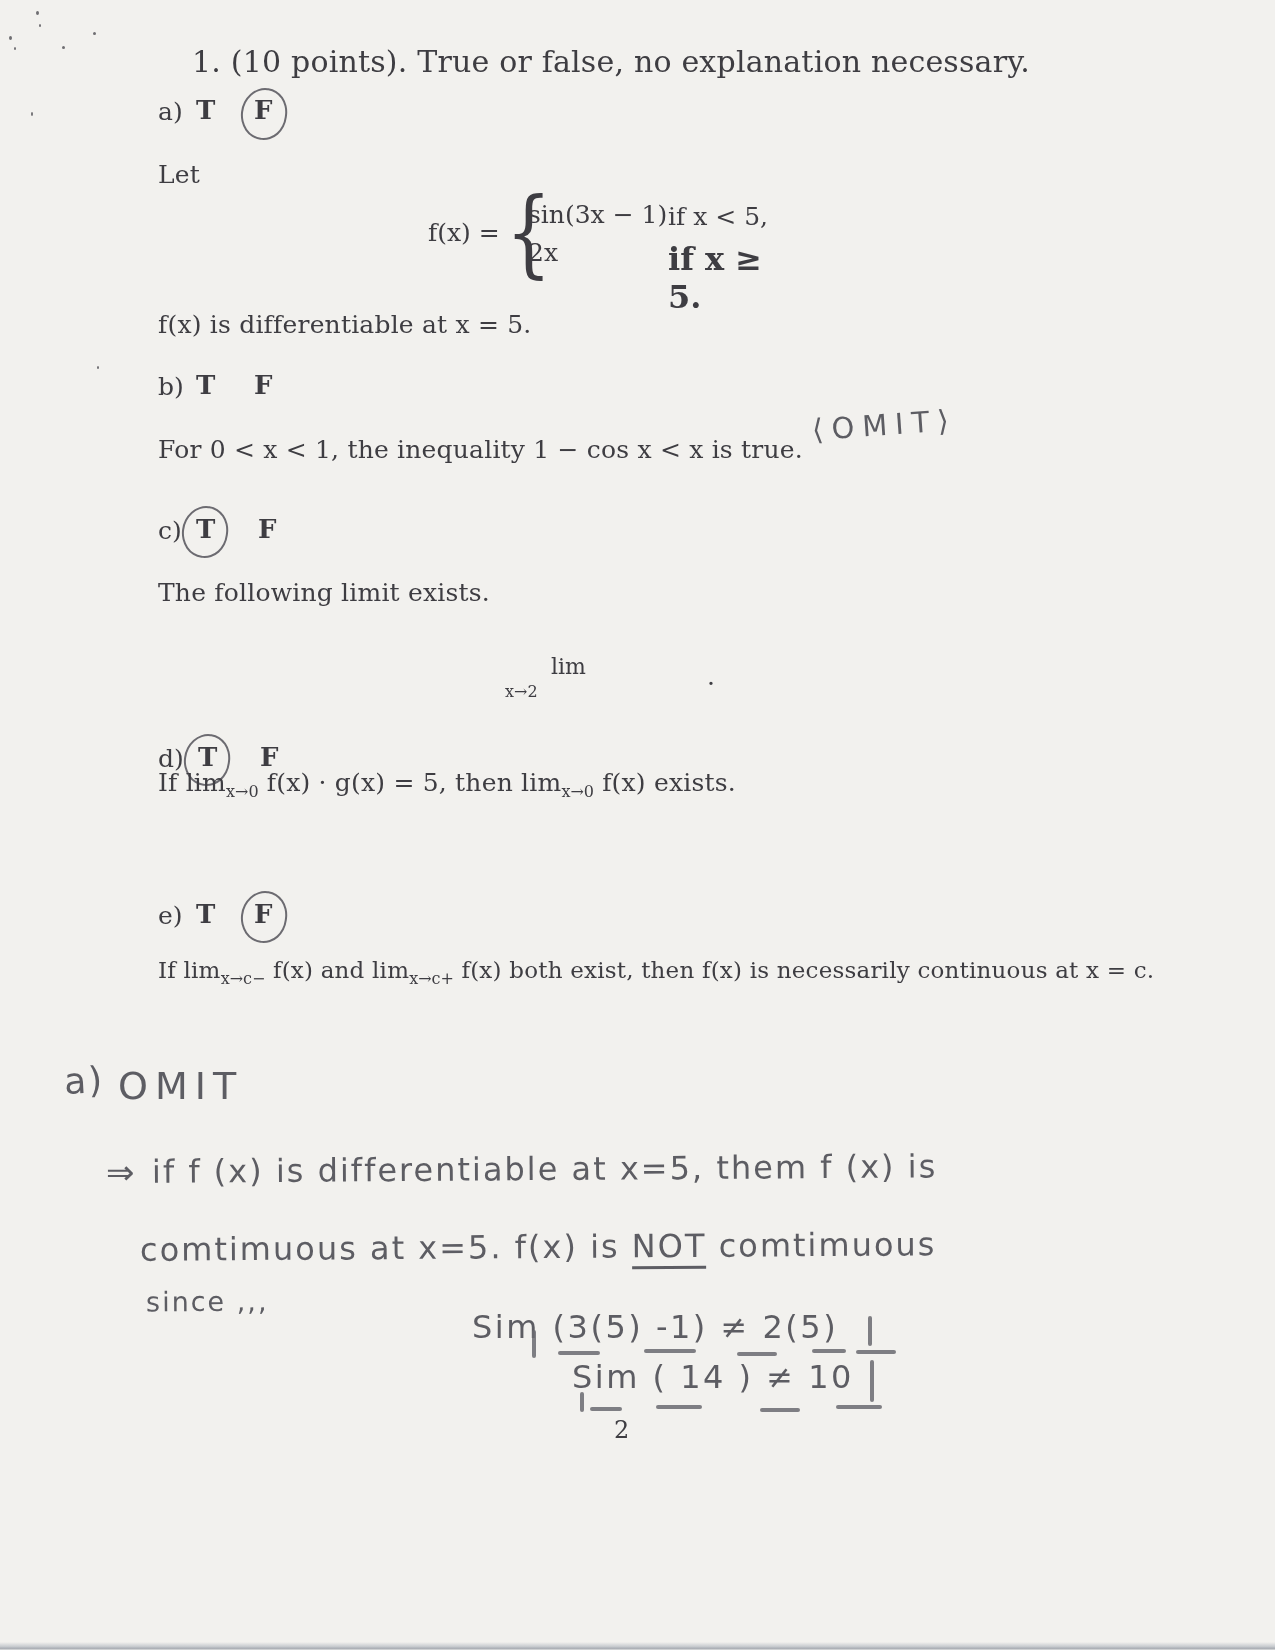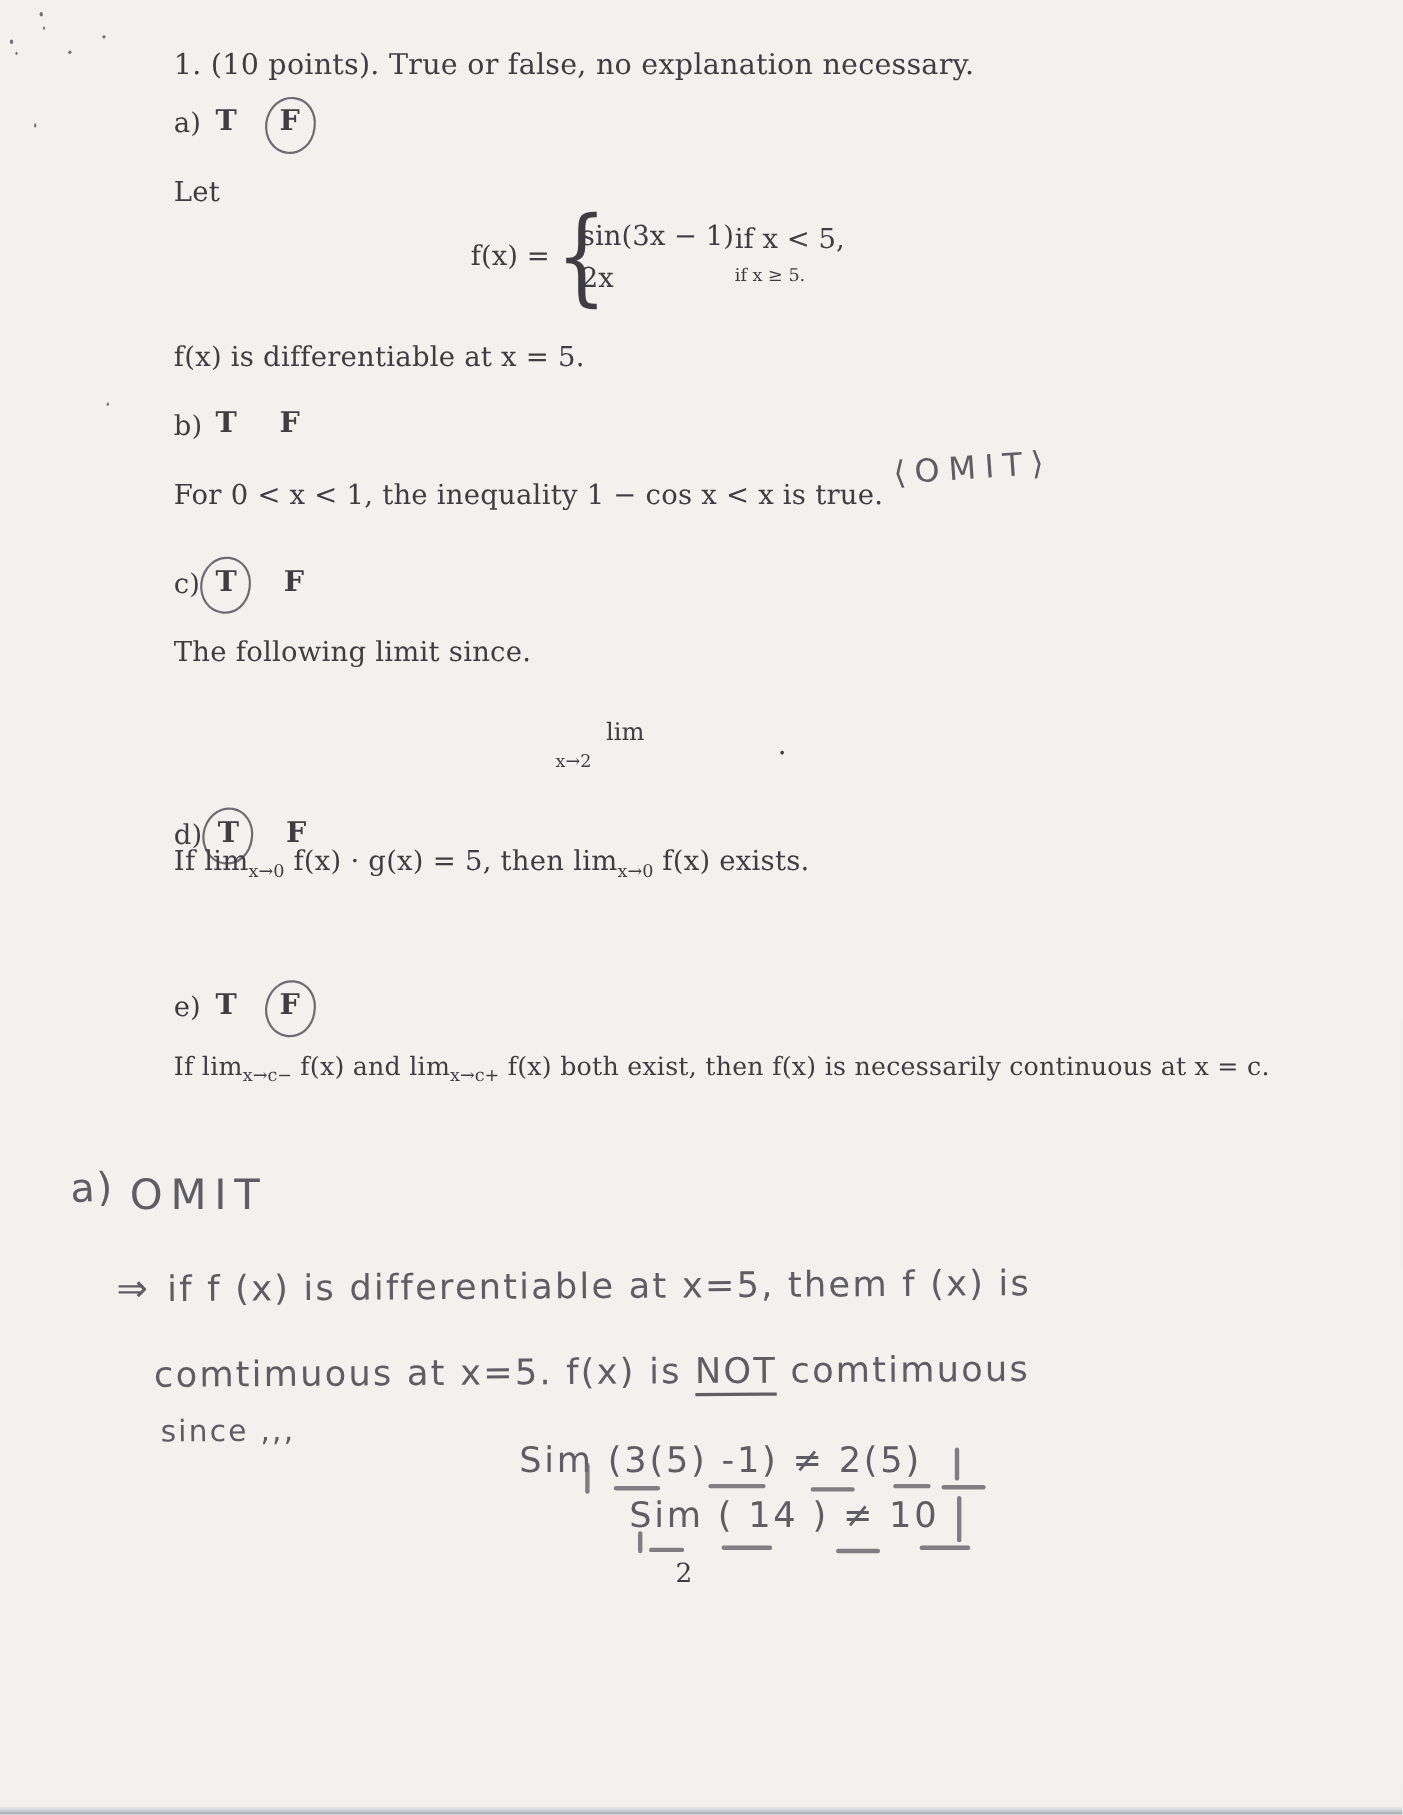--- a/index.html
+++ b/index.html
@@ -4,38 +4,38 @@
 <style>
   html,body{margin:0;padding:0;}
   body{background:#e9e8e6;font-family:"DejaVu Serif", serif;}
   .page{
     position:relative;width:1275px;height:1650px;margin:0 auto;
     background:#f2f1ee;overflow:hidden;color:#3e3d42;
   }
   
   .printed{position:absolute;font-family:"DejaVu Serif", serif;color:#3e3d42;
            font-size:25px;white-space:nowrap;letter-spacing:.2px;}
-  .header{font-size:26px;}
+  .header{font-size:30px;margin-left:34px;}
   .stmt-small{font-size:23px;}
   sub.msub{font-size:16px;vertical-align:-6px;letter-spacing:0;}
   
   .tf-row{position:absolute;width:200px;height:48px;}
   .tf-row .plabel{position:absolute;left:0;top:4px;font-size:25px;}
   .tf-row .tf{position:absolute;top:2px;font-size:26px;font-weight:bold;}
   .circle{position:absolute;width:42px;height:48px;border:2.5px solid #55545a;
           border-radius:52% 48% 50% 50%;transform:rotate(7deg);opacity:.85;}
   
   .piecewise{position:absolute;left:428px;top:188px;width:360px;height:100px;}
   .piecewise .lhs{position:absolute;left:0;top:30px;font-size:25px;}
   .piecewise .brace{position:absolute;left:70px;top:-12px;font-size:96px;
                     font-weight:400;transform:scaleX(.75);}
   .piecewise .expr1{position:absolute;left:100px;top:12px;font-size:25px;}
   .piecewise .expr2{position:absolute;left:100px;top:50px;font-size:25px;}
   .piecewise .cond1{position:absolute;left:240px;top:14px;font-size:25px;}
-  .piecewise .cond2{position:absolute;left:240px;top:52px;font-size:16px;}
+  .piecewise .cond2{position:absolute;left:240px;top:52px;font-size:32px;font-weight:bold;}
   
   .limitblk{position:absolute;left:503px;top:630px;width:220px;height:80px;}
   .limitblk .lim{position:absolute;left:0;top:24px;font-size:22px;margin-left:48px;}
   .limitblk .limsub{position:absolute;left:2px;top:52px;font-size:16px;}
   .limitblk .frac{position:absolute;left:48px;top:0;width:152px;text-align:center;}
   .limitblk .num{font-size:24px;}
   .limitblk .bar{border-top:2px solid #3e3d42;margin:3px 4px;}
   .limitblk .den{font-size:24px;}
   .limitblk .period{position:absolute;left:204px;top:32px;font-size:25px;}
   
@@ -103,21 +103,21 @@
 
   <div class="hw hw-omit" style="left:812px;top:408px">⟨OMIT⟩</div>
 
   <div class="tf-row" style="left:158px;top:512px">
     <span class="plabel">c)</span>
     <span class="tf" style="left:38px">T</span>
     <span class="tf" style="left:100px">F</span>
     <div class="circle" style="left:24px;top:-6px"></div>
   </div>
 
-  <div class="printed" style="left:158px;top:578px">The following limit since.</div>
+  <div class="printed" style="left:158px;top:578px">The following limit exists.</div>
 
   <div class="limitblk">
     <span class="lim">lim</span>
     <span class="limsub">x→2</span>
     <span class="period">.</span>
   </div>
 
   <div class="tf-row" style="left:158px;top:740px">
     <span class="plabel">d)</span>
     <span class="tf" style="left:40px">T</span>

